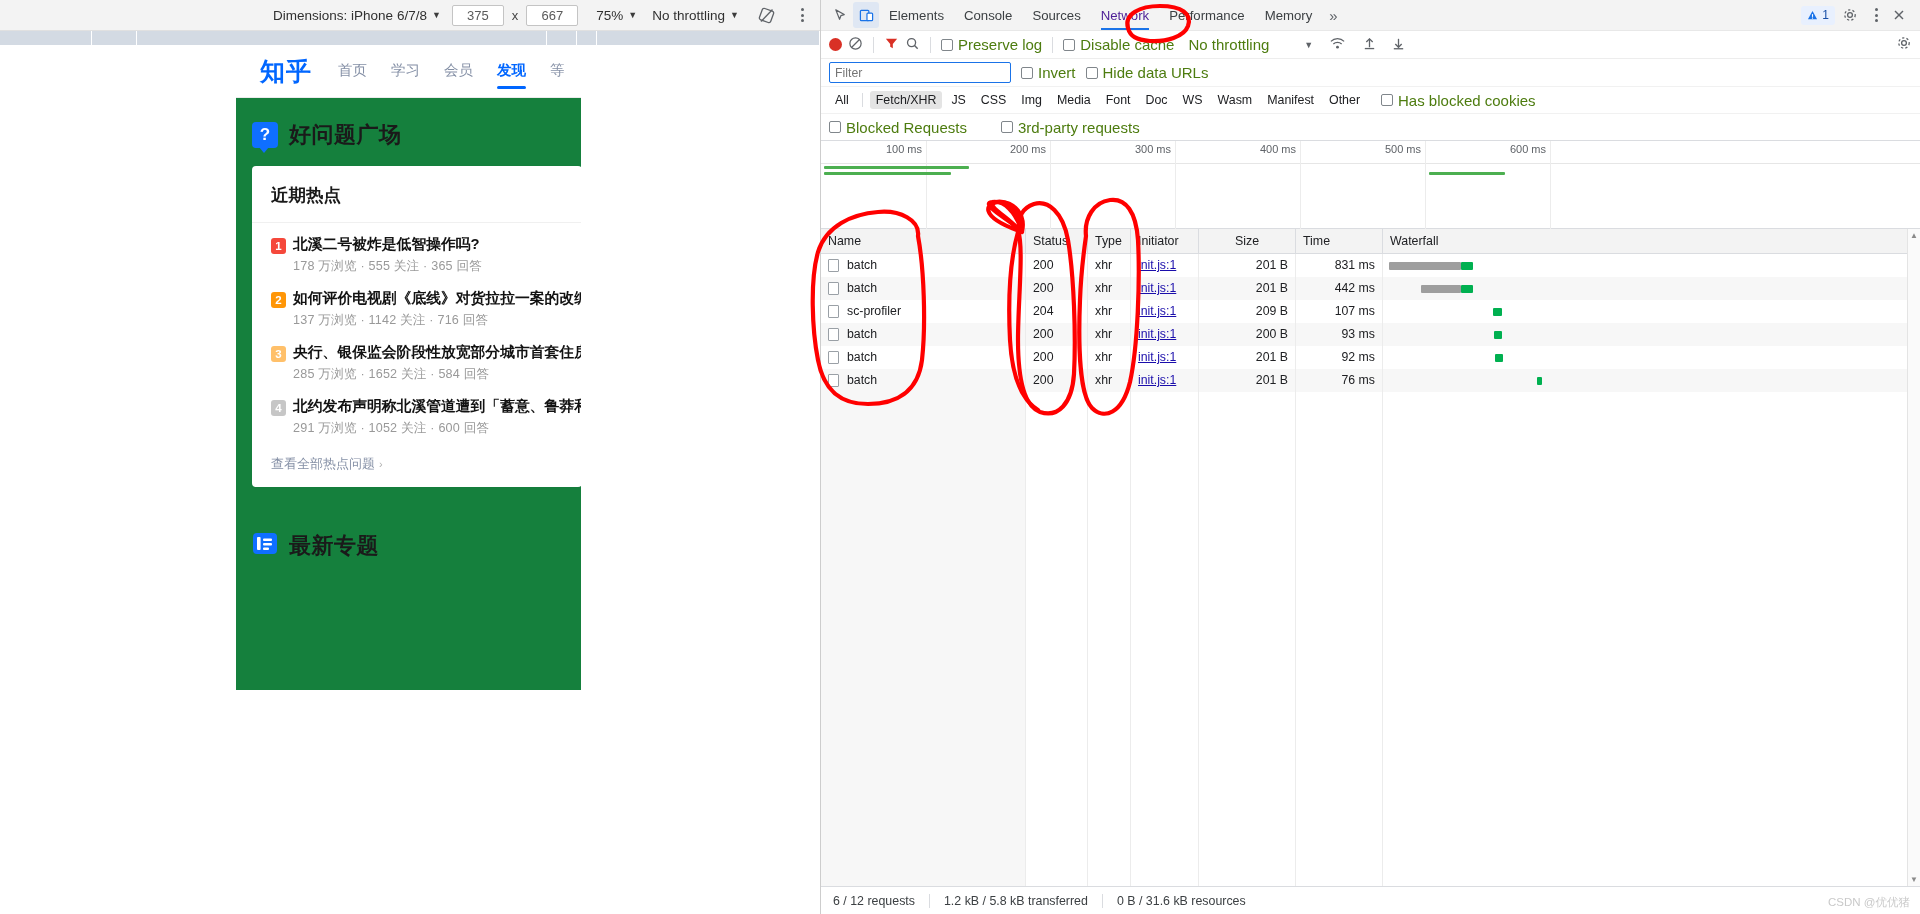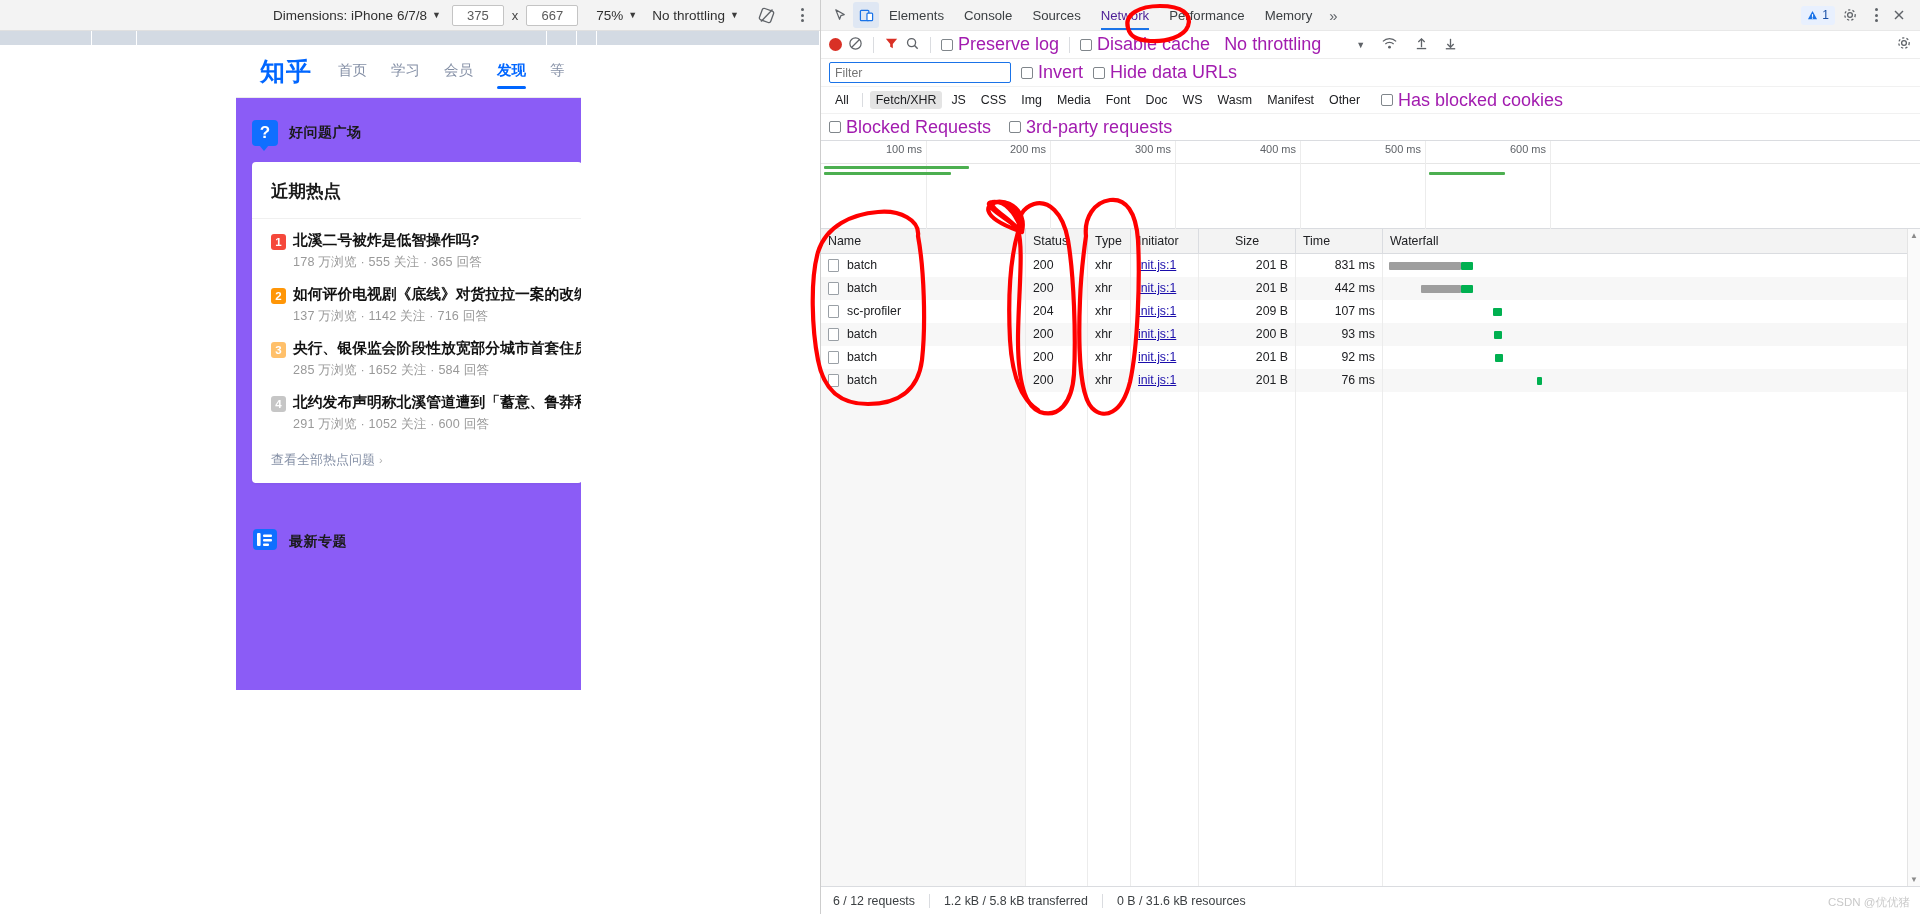--- a/index.html
+++ b/index.html
@@ -48,21 +48,21 @@
   #ruler .seg { position: absolute; top: 0; height: 14px; border-right: 1px solid #ffffff; }
   #page-bg {
     position: absolute; top: 45px; left: 0; width: 820px; height: 869px;
     background: #ffffff;
   }
 
   
   #viewport {
     position: absolute; left: 236px; top: 45px;
     width: 345px; height: 645px;
-    background: #8b5cf6;
+    background: #15803d;
     overflow: hidden;
   }
   #zh-header {
     height: 53px; background: #ffffff;
     display: flex; align-items: center;
     border-bottom: 1px solid #ebebeb;
     padding-left: 24px;
   }
   #zh-logo {
     font-size: 25px; font-weight: 700; color: #0066ff;
@@ -89,21 +89,21 @@
     width: 26px; height: 26px; background: #0f6fff; border-radius: 4px;
     color: #fff; font-size: 17px; font-weight: 700;
     display:flex; align-items:center; justify-content:center;
     position: relative;
   }
   .q-badge::after {
     content:""; position:absolute; bottom:-5px; left: 7px;
     border-left: 5px solid transparent; border-right: 5px solid transparent;
     border-top: 6px solid #0f6fff;
   }
-  .section-title { font-size: 14px; font-weight: 700; color: #1a1a1a; letter-spacing: .5px; }
+  .section-title { font-size: 22px; font-weight: 700; color: #1a1a1a; letter-spacing: .5px; }
 
   .card {
     margin: 0 0 0 16px; background: #ffffff;
     border-radius: 4px; width: 330px;
     box-shadow: 0 1px 3px rgba(18,18,18,.05);
     padding: 0 0 14px 0;
   }
   .card-head {
     font-size: 17.5px; font-weight: 700; color: #1a1a1a;
     padding: 17px 0 15px 19px; border-bottom: 1px solid #f0f0f0;
@@ -164,21 +164,21 @@
     padding: 1px 6px; font-size: 12px; height: 19px;
   }
   .dt-right-icons { margin-left: auto; display:flex; align-items:center; gap: 2px; padding-right: 2px; }
 
   #dt-controlbar {
     height: 28px; display: flex; align-items: center; gap: 6px;
     padding: 0 8px; border-bottom: 1px solid #ededed; background:#fff;
   }
   .rec-dot { width: 13px; height: 13px; border-radius:50%; background:#d93025; }
   .vsep { width:1px; height:16px; background:#dadce0; margin: 0 4px; }
-  .cb-label { font-size: 18px; color: #a21caf; white-space: nowrap; }
+  .cb-label { font-size: 15px; color: #4d7c0f; white-space: nowrap; }
   .cbx {
     width: 12px; height: 12px; border: 1.3px solid #80868b;
     border-radius: 2px; background: #fff; display:inline-block; flex:0 0 auto;
   }
   .cb-group { display:flex; align-items:center; gap:5px; }
 
   #dt-filterbar {
     height: 28px; display: flex; align-items: center; gap: 10px;
     padding: 0 8px; border-bottom: 1px solid #f1f1f1;
   }
@@ -190,21 +190,21 @@
   #dt-typebar {
     height: 27px; display:flex; align-items:center; gap: 3px;
     padding: 0 8px; border-bottom: 1px solid #f1f1f1;
     font-size: 12.4px; color:#202124;
   }
   .type-chip { padding: 2px 6px; border-radius: 3px; white-space:nowrap; }
   .type-chip.active { background: #e4e4e4; }
   .type-sep { width:1px; height:14px; background:#dadce0; margin:0 4px; }
 
   #dt-blockbar {
-    height: 27px; display:flex; align-items:center; gap: 18px;
+    height: 27px; display:flex; align-items:center; gap: 34px;
     padding: 0 8px; border-bottom: 1px solid #dadce0; font-size:12.4px;
   }
 
   
   #overview {
     height: 88px; border-bottom: 1px solid #dadce0; position: relative;
     background: #fff;
   }
   #overview .tick {
     position:absolute; top:0; height:88px; border-right:1px solid #ececec;

